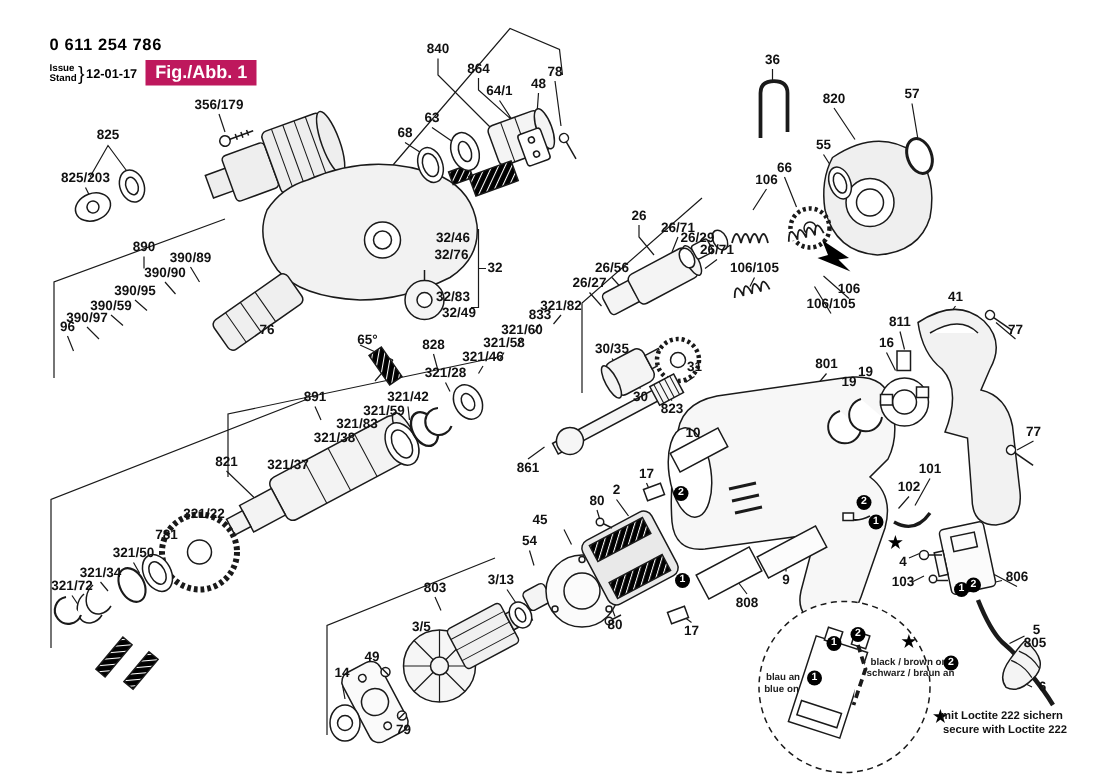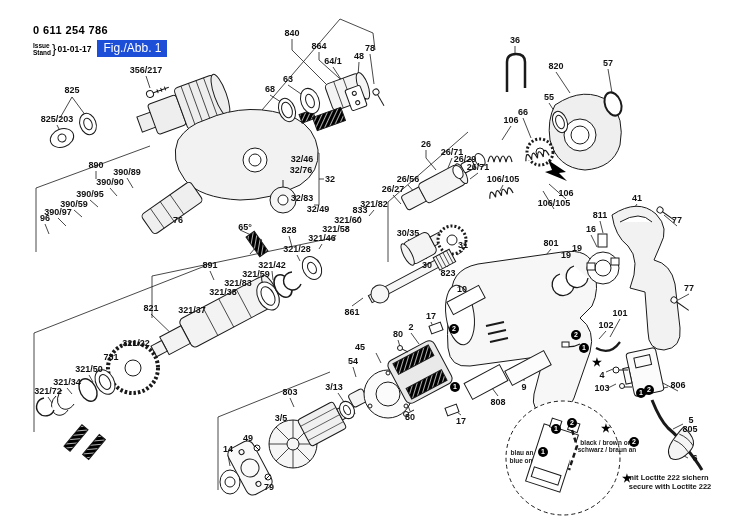--- a/index.html
+++ b/index.html
@@ -14,21 +14,21 @@
        font-size:7px;font-weight:bold;line-height:10px;text-align:center;transform:translate(-50%,-50%);}
   .tiny{position:absolute;transform:translate(-50%,-50%);font-size:6.5px;font-weight:bold;white-space:nowrap;color:#222;}
   .note{position:absolute;transform:translate(-50%,-50%);font-size:7.5px;font-weight:bold;white-space:nowrap;color:#111;}
   
   #header{position:absolute;left:33px;top:24px;}
   .part-no{font-size:11px;font-weight:bold;letter-spacing:.4px;}
   .issue-row{display:flex;align-items:center;margin-top:4px;}
   .issue-col{font-size:6.5px;font-weight:bold;line-height:7px;}
   .brace{font-size:13px;margin:0 1px 0 1px;font-weight:normal;}
   .date{font-size:8.5px;font-weight:bold;margin-right:6px;}
-  .figbadge{background:#1d4ed8;color:#fff;font-size:12px;font-weight:normal;padding:1px 6px 2px 6px;}
+  .figbadge{background:#be185d;color:#fff;font-size:12px;font-weight:bold;padding:1px 6px 2px 6px;}
   
   #footer{position:absolute;left:36px;top:456px;}
   #footer div{font-size:7.5px;font-weight:bold;color:#333;line-height:9px;}
 </style>
 </head>
 <body>
 
 <div id="canvas">
 
   <svg id="drawing" width="730" height="516" viewBox="0 0 730 516">
@@ -352,27 +352,27 @@
   </svg>
 
   <div id="header">
     <div class="part-no">0 611 254 786</div>
     <div class="issue-row">
       <div class="issue-col">
         <div>Issue</div>
         <div>Stand</div>
       </div>
       <div class="brace">}</div>
-      <div class="date">01-01-17</div>
+      <div class="date">12-01-17</div>
       <div class="figbadge">Fig./Abb. 1</div>
     </div>
   </div>
 
   <div id="callouts">
-      <div class="pl" style="left: 146px; top: 70px;">356/217</div>
+      <div class="pl" style="left: 146px; top: 70px;">356/179</div>
       <div class="pl" style="left: 72px; top: 90px;">825</div>
       <div class="pl" style="left: 57px; top: 119px;">825/203</div>
       <div class="pl" style="left: 292px; top: 33px;">840</div>
       <div class="pl" style="left: 319px; top: 46px;">864</div>
       <div class="pl" style="left: 370px; top: 48px;">78</div>
       <div class="pl" style="left: 359px; top: 56px;">48</div>
       <div class="pl" style="left: 333px; top: 61px;">64/1</div>
       <div class="pl" style="left: 288px; top: 79px;">63</div>
       <div class="pl" style="left: 270px; top: 89px;">68</div>
       <div class="pl" style="left: 515px; top: 40px;">36</div>
@@ -386,21 +386,21 @@
       <div class="pl" style="left: 110px; top: 182px;">390/90</div>
       <div class="pl" style="left: 90px; top: 194px;">390/95</div>
       <div class="pl" style="left: 74px; top: 204px;">390/59</div>
       <div class="pl" style="left: 58px; top: 212px;">390/97</div>
       <div class="pl" style="left: 45px; top: 218px;">96</div>
       <div class="pl" style="left: 178px; top: 220px;">76</div>
       <div class="pl" style="left: 302px; top: 159px;">32/46</div>
       <div class="pl" style="left: 301px; top: 170px;">32/76</div>
       <div class="pl" style="left: 330px; top: 179px;">32</div>
       <div class="pl" style="left: 302px; top: 198px;">32/83</div>
-      <div class="pl" style="left: 318px; top: 209px;">32/49</div>
+      <div class="pl" style="left: 306px; top: 209px;">32/49</div>
       <div class="pl" style="left: 245px; top: 227px;">65°</div>
       <div class="pl" style="left: 426px; top: 144px;">26</div>
       <div class="pl" style="left: 452px; top: 152px;">26/71</div>
       <div class="pl" style="left: 465px; top: 159px;">26/29</div>
       <div class="pl" style="left: 478px; top: 167px;">26/71</div>
       <div class="pl" style="left: 408px; top: 179px;">26/56</div>
       <div class="pl" style="left: 393px; top: 189px;">26/27</div>
       <div class="pl" style="left: 503px; top: 179px;">106/105</div>
       <div class="pl" style="left: 566px; top: 193px;">106</div>
       <div class="pl" style="left: 554px; top: 203px;">106/105</div>

